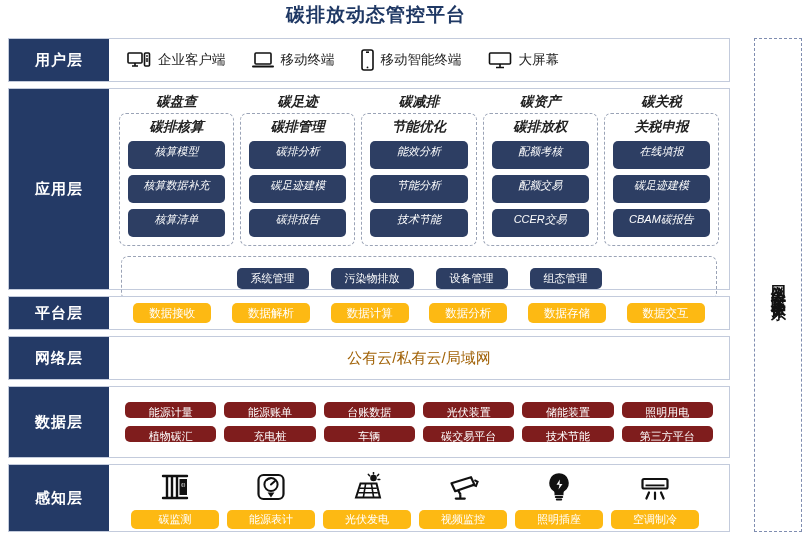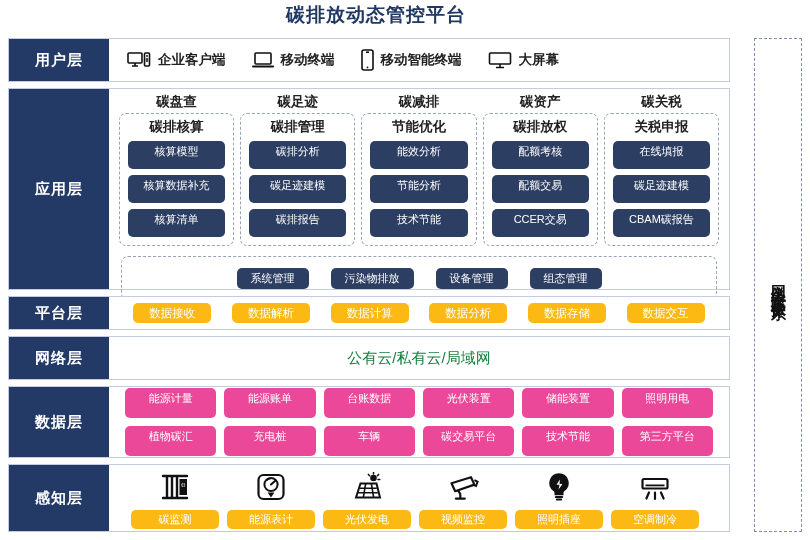--- a/index.html
+++ b/index.html
@@ -36,27 +36,27 @@
     letter-spacing: 1px;
   }
   .layer-body { flex: 1 1 auto; position: relative; background:#fff; }
 
   
   .user-row {
     height: 100%; display: flex; align-items: center;
     padding-left: 18px; gap: 26px;
   }
   .user-item { display: flex; align-items: center; gap: 7px; }
-  .user-item .label { font-size: 13.5px; color: #222; font-weight: bold; }
+  .user-item .label { font-size: 13.5px; color: #222; }
   .ico { display:inline-block; line-height:0; }
 
   
   .app-groups {
     display: flex; justify-content: space-between;
-    padding: 4px 10px 0 10px; gap: 6px;
+    padding: 4px 10px 0 10px; gap: 6px; font-style: italic;
   }
   .app-group { flex: 1 1 0; min-width: 0; }
   .app-group-title {
     text-align: center; font-size: 13.5px; font-weight: bold; color: #222;
     margin-bottom: 2px;
   }
   .app-group-box {
     border: 1px dashed #9aa3b6; border-radius: 7px;
     padding: 4px 8px 8px 8px;
   }
@@ -92,32 +92,32 @@
   }
   .ypill {
     background: #fdb913; color: #ffffff; border-radius: 5px;
     font-size: 11.5px; line-height: 20px; height: 20px;
     padding: 0 16px; white-space: nowrap;
   }
 
   
   .net-row {
     height: 100%; display: flex; align-items: center; justify-content: center;
-    font-size: 15px; color: #15803d;
+    font-size: 15px; color: #a16207;
   }
 
   
   .data-grid {
     height: 100%; display: flex; flex-direction: column;
     justify-content: center; gap: 8px; padding: 0 16px;
   }
   .data-line { display: flex; justify-content: space-between; gap: 8px; }
   .dpill {
-    flex: 1 1 0; background: #ec4899; color: #fff; border-radius: 5px;
-    font-size: 11px; line-height: 20px; height: 30px; text-align: center;
+    flex: 1 1 0; background: #7f1d1d; color: #fff; border-radius: 5px;
+    font-size: 11px; line-height: 20px; height: 16px; text-align: center;
     white-space: nowrap; overflow: hidden;
   }
 
   
   .sense-row {
     height: 100%; display: flex; justify-content: flex-start;
     align-items: center; padding: 0 18px;
   }
   .sense-item {
     display: flex; flex-direction: column; align-items: center; gap: 8px;

